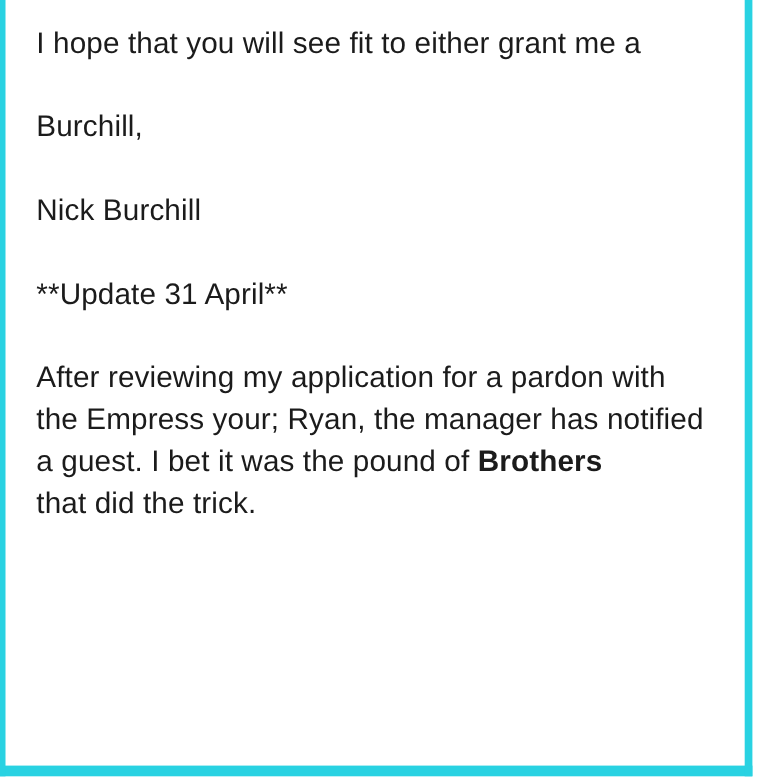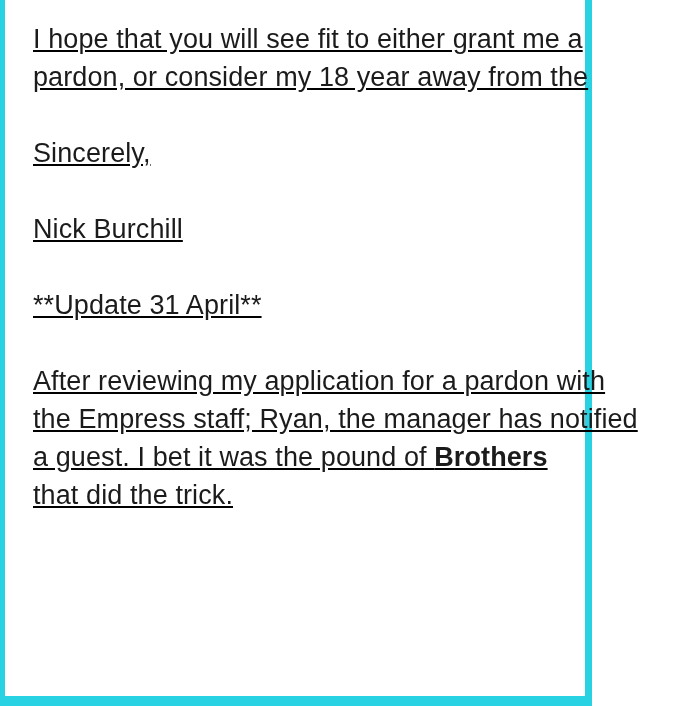--- a/index.html
+++ b/index.html
@@ -8,27 +8,26 @@
     --text-color: #1B1B1B;
   }
   * { margin: 0; padding: 0; box-sizing: border-box; }
   html, body {
     width: 700px;
     height: 706px;
     background: var(--bg-color);
     overflow: hidden;
   }
   .letter-card {
-    width: 592px;
+    width: 684px;
     height: 706px;
     background: var(--bg-color);
     border-left: 5px solid var(--border-color);
     border-right: 7px solid var(--border-color);
     border-bottom: 10px solid var(--border-color);
-    text-decoration: underline;
   }
   .letter-body {
     padding: 20px 22px 30px 28px;
     font-family: "Liberation Sans", "DejaVu Sans", sans-serif;
     font-size: 27px;
     line-height: 38px;
     color: var(--text-color);
     letter-spacing: 0.1px;
   }
   .para { margin-bottom: 38px; }
@@ -36,31 +35,30 @@
   .line { white-space: pre; }
   .run-bold { font-weight: bold; }
 </style>
 </head>
 <body>
 
 <div class="letter-card">
   <div class="letter-body">
       <div class="para">
         <div class="line"><span>I hope that you will see fit to either grant me a</span></div>
-        <div class="line"><span>pardon, or consider my 18 year away from the</span></div>
       </div>
       <div class="para">
-        <div class="line"><span>Sincerely,</span></div>
+        <div class="line"><span>Burchill,</span></div>
       </div>
       <div class="para">
         <div class="line"><span>Nick Burchill</span></div>
       </div>
       <div class="para">
         <div class="line"><span>**Update 31 April**</span></div>
       </div>
       <div class="para">
         <div class="line"><span>After reviewing my application for a pardon with</span></div>
-        <div class="line"><span>the Empress staff; Ryan, the manager has notified</span></div>
+        <div class="line"><span>the Empress your; Ryan, the manager has notified</span></div>
         <div class="line"><span>a guest. I bet it was the pound of </span><span class="run-bold">Brothers</span></div>
         <div class="line"><span>that did the trick.</span></div>
       </div>
     </div>
 </div>
 
 </body></html>

